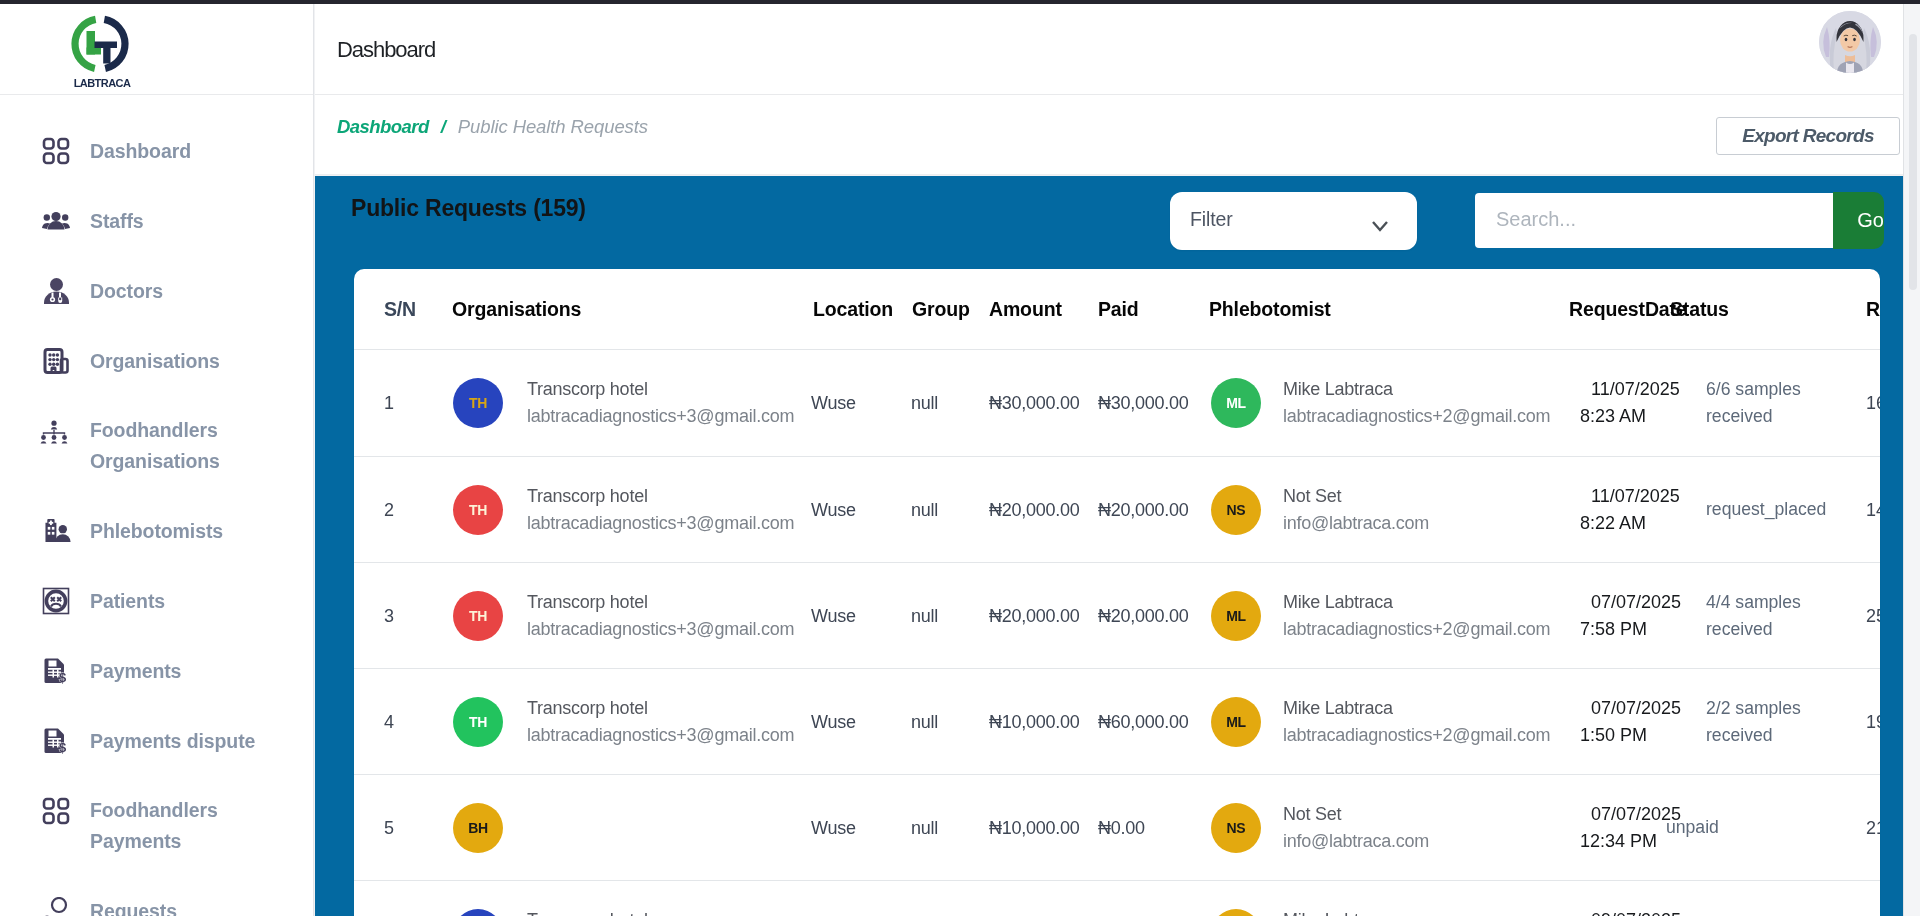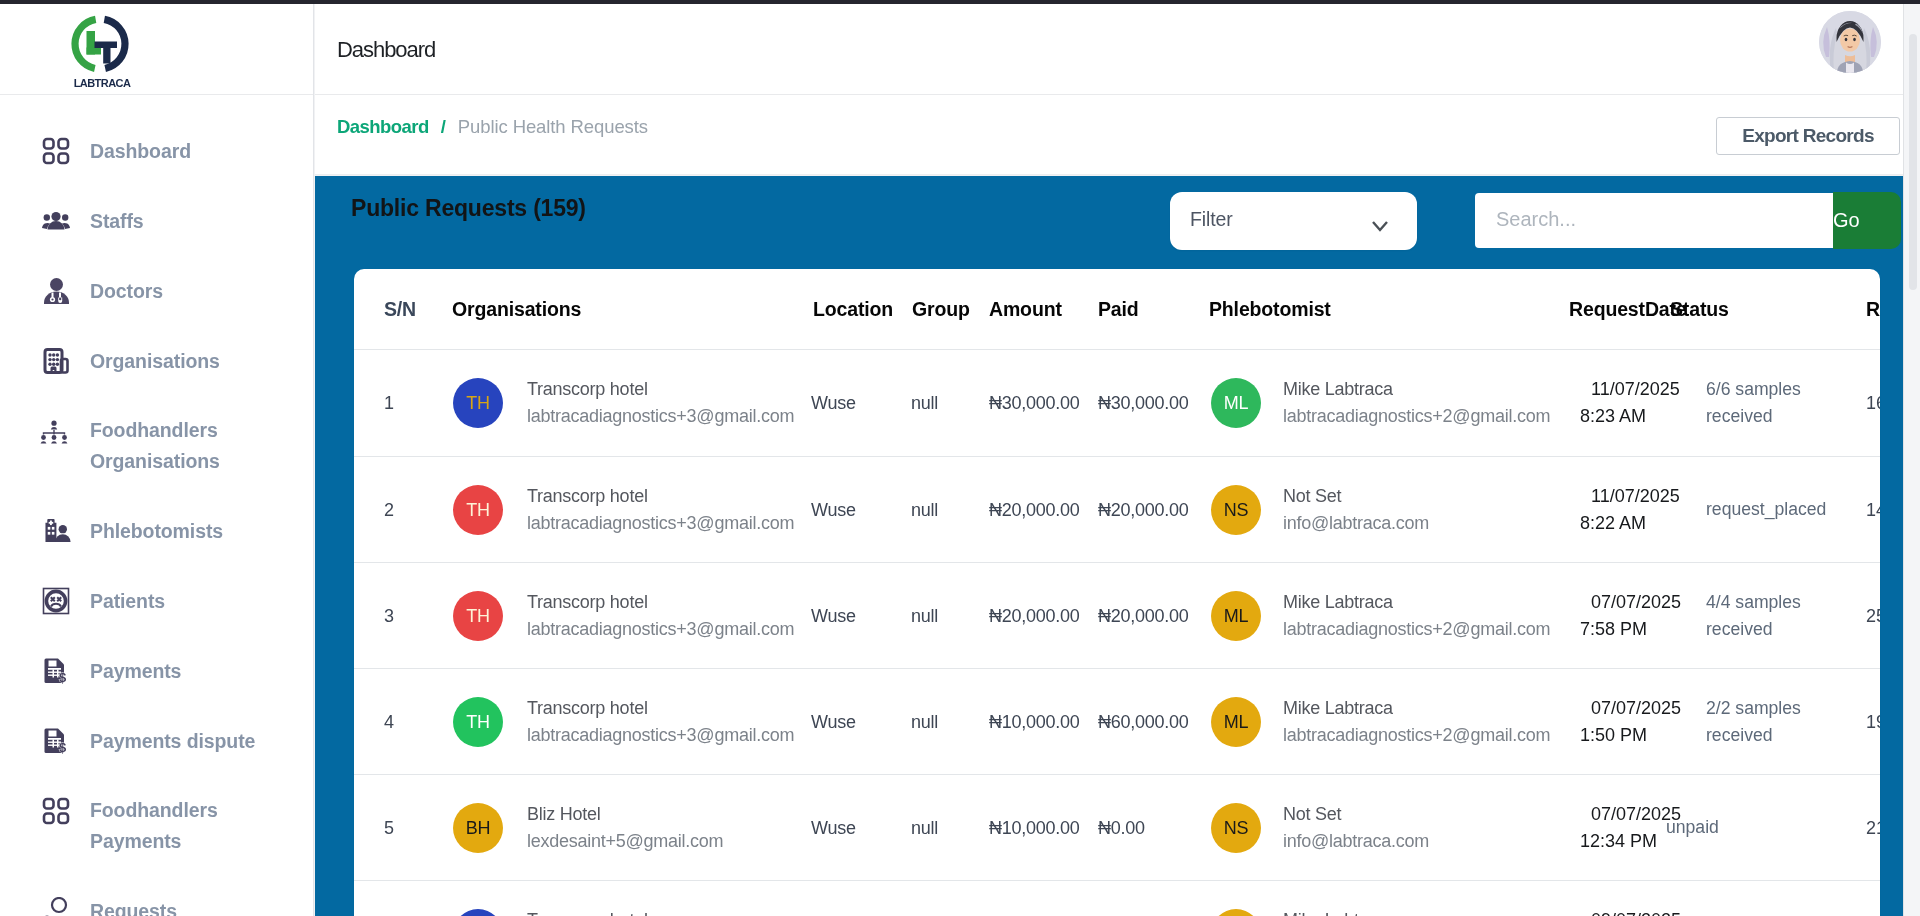--- a/index.html
+++ b/index.html
@@ -12,41 +12,41 @@
   #labtext { position:absolute; left:42px; top:73px; width:120px; text-align:center; font-size:11px; font-weight:bold; color:#1b2a4a; letter-spacing:-0.55px; }
   .nav-item { position:absolute; left:0; width:313px; }
   .nav-ico { position:absolute; left:42px; width:28px; height:28px; }
   .nav-txt { position:absolute; left:90px; font-size:19.5px; font-weight:bold; color:#8794a7; line-height:31px; width:210px; letter-spacing:-0.1px; }
   
   #header { position:absolute; left:315px; top:4px; width:1588px; height:91px; background:#fff; border-bottom:1px solid #e9eaec; }
   #hdash { position:absolute; left:22px; top:33px; font-size:22px; color:#1e2125; letter-spacing:-1.05px; }
   #huser { position:absolute; right:92px; top:32px; font-size:22px; font-weight:bold; color:#0d0f11; letter-spacing:-1.05px; }
   #avatar { position:absolute; right:22px; top:7px; width:62px; height:62px; border-radius:50%; overflow:hidden; background:#d9dae6; }
   
-  #crumbbar { position:absolute; left:315px; top:95px; width:1588px; height:80px; background:#fff; border-bottom:1px solid #eceef0; }
+  #crumbbar { position:absolute; left:315px; top:95px; width:1588px; height:80px; background:#fff; border-bottom:1px solid #eceef0;font-style:italic; }
   #crumb { position:absolute; left:22px; top:21px; font-size:18.5px; }
   #crumb .g { color:#0ca678; font-weight:bold; letter-spacing:-0.55px; }
   #crumb .sep { color:#0ca678; font-weight:bold; padding:0 12px; }
   #crumb .grey { color:#9aa3ac; letter-spacing:-0.1px; }
   #exportbtn { position:absolute; left:1401px; top:22px; width:184px; height:38px; background:#fff; border:1px solid #c8cdd3; border-radius:3px; font-size:19px; font-weight:bold; color:#4c5a68; letter-spacing:-0.7px; text-align:center; line-height:36px; }
   
   #content { position:absolute; left:315px; top:176px; width:1588px; height:740px; background:#0369a1; }
   #ptitle { position:absolute; left:36px; top:19px; font-size:23px; font-weight:bold; color:#121416; letter-spacing:-0.2px; }
   #filter { position:absolute; left:855px; top:16px; width:247px; height:58px; background:#fff; border-radius:12px; box-shadow:0 1px 2px rgba(0,0,0,0.05); }
   #filter .ft { position:absolute; left:20px; top:16px; font-size:19.5px; color:#4d5563; letter-spacing:-0.1px; }
   #filter svg { position:absolute; left:197px; top:23px; }
   #search { position:absolute; left:1160px; top:17px; width:358px; height:55px; background:#fff; border-radius:4px 0 0 4px; }
   #search .ph { position:absolute; left:21px; top:15px; font-size:20px; color:#aeb5bd; }
-  #gobtn { position:absolute; left:1518px; top:16px; width:68px; height:57px; background:#1a7d36; border-radius:0 10px 10px 0; color:#fff; font-size:20px; text-align:left; line-height:57px; }
+  #gobtn { position:absolute; left:1518px; top:16px; width:51px; height:57px; background:#1a7d36; border-radius:0 10px 10px 0; color:#fff; font-size:20px; text-align:right; line-height:57px; }
   
   #card { position:absolute; left:39px; top:93px; width:1526px; height:660px; background:#fff; border-radius:10px 10px 0 0; box-shadow:0 1px 2px rgba(0,0,0,0.04); overflow:hidden; }
   .th { position:absolute; top:0; height:80px; line-height:80px; font-size:19.5px; font-weight:bold; color:#060606; letter-spacing:-0.15px; }
   .row { position:absolute; left:0; width:1526px; height:106px; border-top:1px solid #e3e6e9; }
   .cell { position:absolute; top:0; height:106px; display:flex; align-items:center; font-size:18px; color:#3e4654; letter-spacing:-0.25px; }
-  .av { position:absolute; width:50px; height:50px; border-radius:50%; top:28px; display:flex; align-items:center; justify-content:center; font-size:18px; letter-spacing:-0.3px; }
+  .av { position:absolute; width:50px; height:50px; border-radius:50%; top:28px; display:flex; align-items:center; justify-content:center; font-size:14px; letter-spacing:-0.3px;font-weight:bold; }
   .twol { position:absolute; top:26px; line-height:27px; font-size:18px; letter-spacing:-0.25px; }
   .nm { color:#54575e; }
   .em { color:#7c828a; }
   .dt { position:absolute; top:26px; line-height:27px; font-size:18px; color:#17191c;margin-left:12px; }
   .dt .d1 { margin-left:11px; }
   .st { position:absolute; top:26px; line-height:27px; font-size:17.6px; color:#5d6979; width:162px; }
   .st.mid { top:39px; }
   .res { position:absolute; top:0; height:106px; display:flex; align-items:center; font-size:18px; color:#3e4654; }
   
   #scroll { position:absolute; left:1903px; top:4px; width:17px; height:912px; background:#f4f5f7; border-left:1px solid #e0e2e5; }
@@ -372,24 +372,20 @@
     <div class="dt" style="left:1214px">
           <div class="d1">07/07/2025</div>
           <div>1:50 PM</div>
         </div>
     <div class="st" style="left:1352px">2/2 samples<br>received</div>
     <div class="res" style="left:1512px">193</div>
   </div>
   <div class="row" style="top:505px">
     <div class="cell" style="left:30px">5</div>
     <div class="av" style="left:99px;background:#e3a90f;color:#1a1a1a">BH</div>
-    <div class="twol" style="left:173px">
-          <div class="nm">Bliz Hotel</div>
-          <div class="em">lexdesaint+5@gmail.com</div>
-        </div>
     <div class="cell" style="left:457px">Wuse</div>
     <div class="cell" style="left:557px">null</div>
     <div class="cell" style="left:635px">₦10,000.00</div>
     <div class="cell" style="left:744px">₦0.00</div>
     <div class="av" style="left:857px;background:#e3a90f;color:#1a1a1a">NS</div>
     <div class="twol" style="left:929px">
           <div class="nm">Not Set</div>
           <div class="em">info@labtraca.com</div>
         </div>
     <div class="dt" style="left:1214px">

